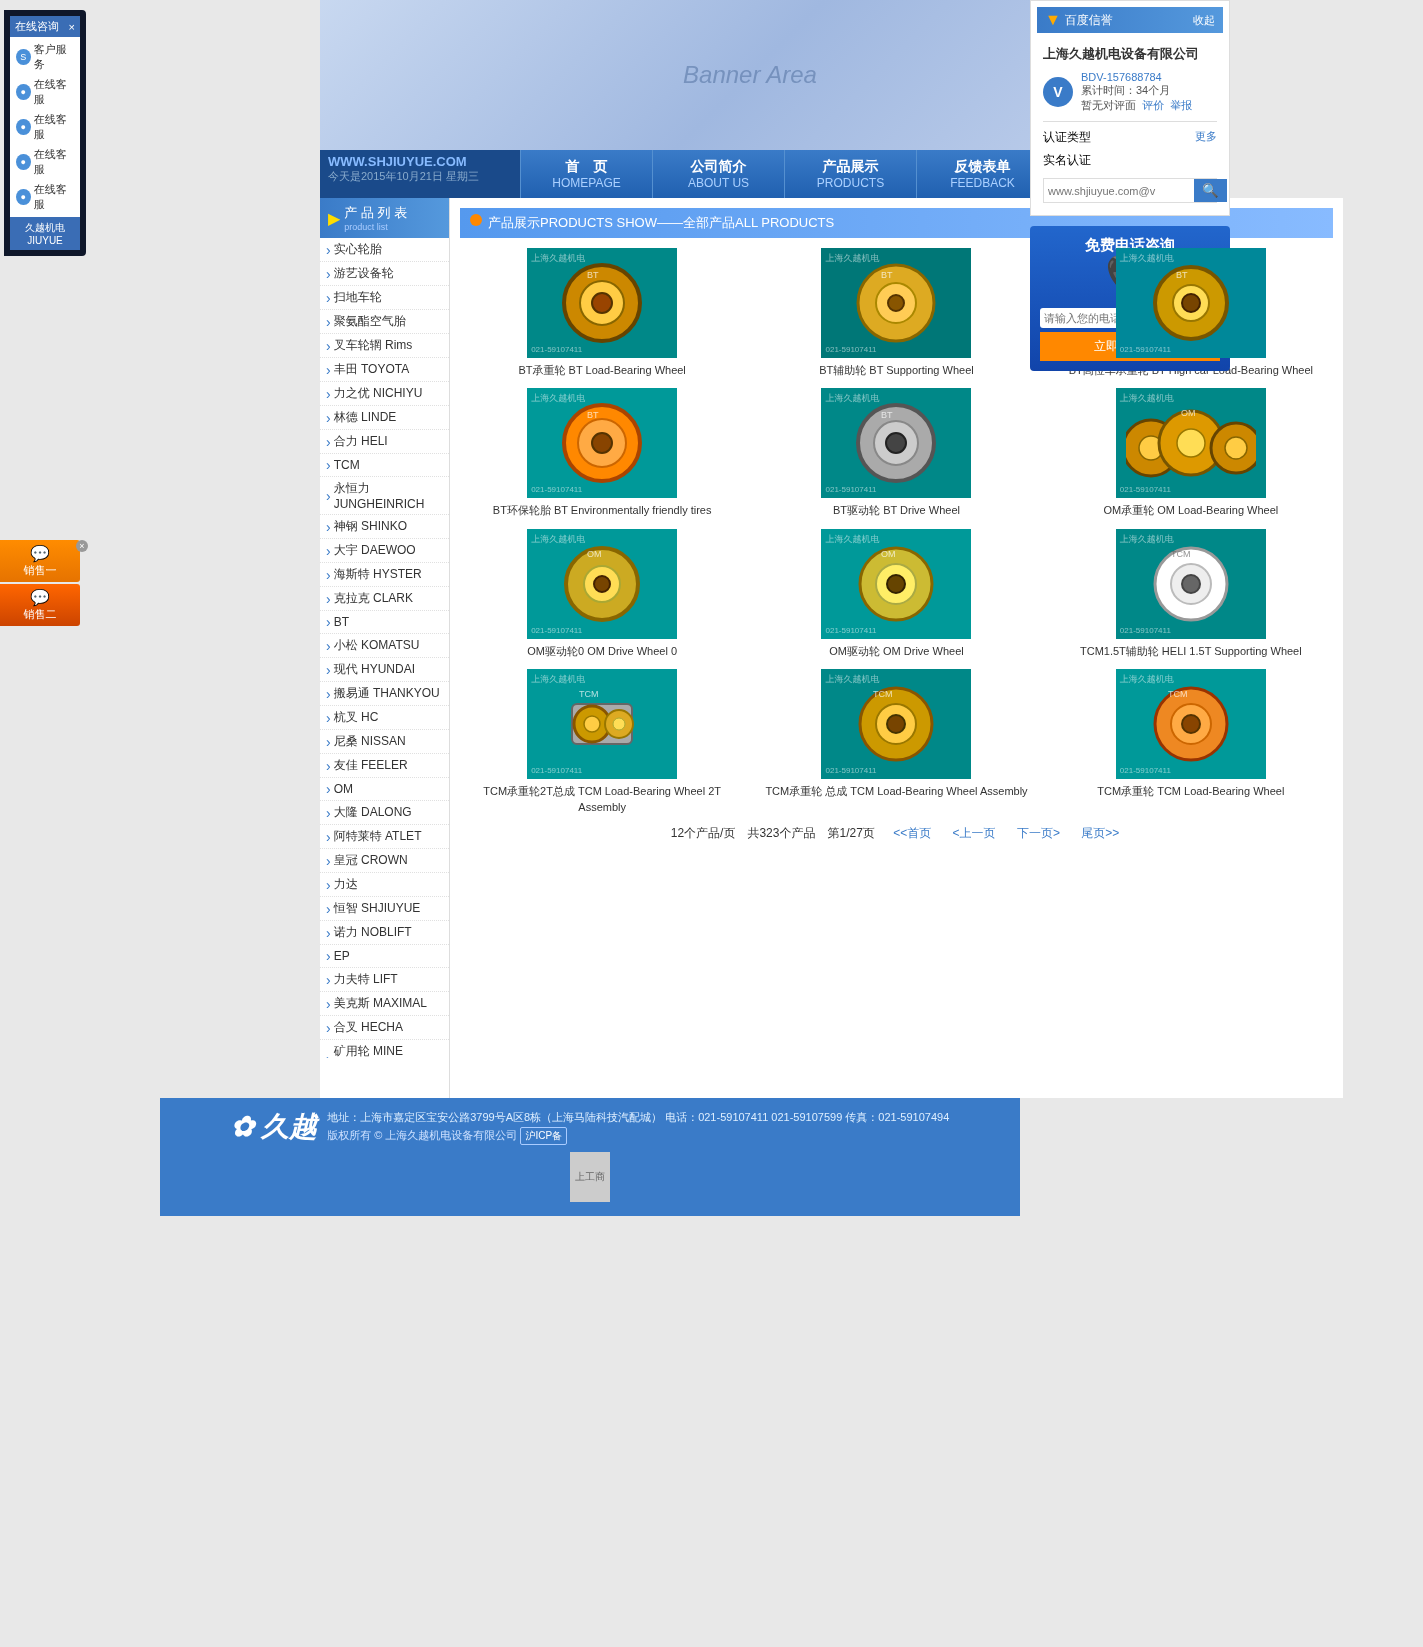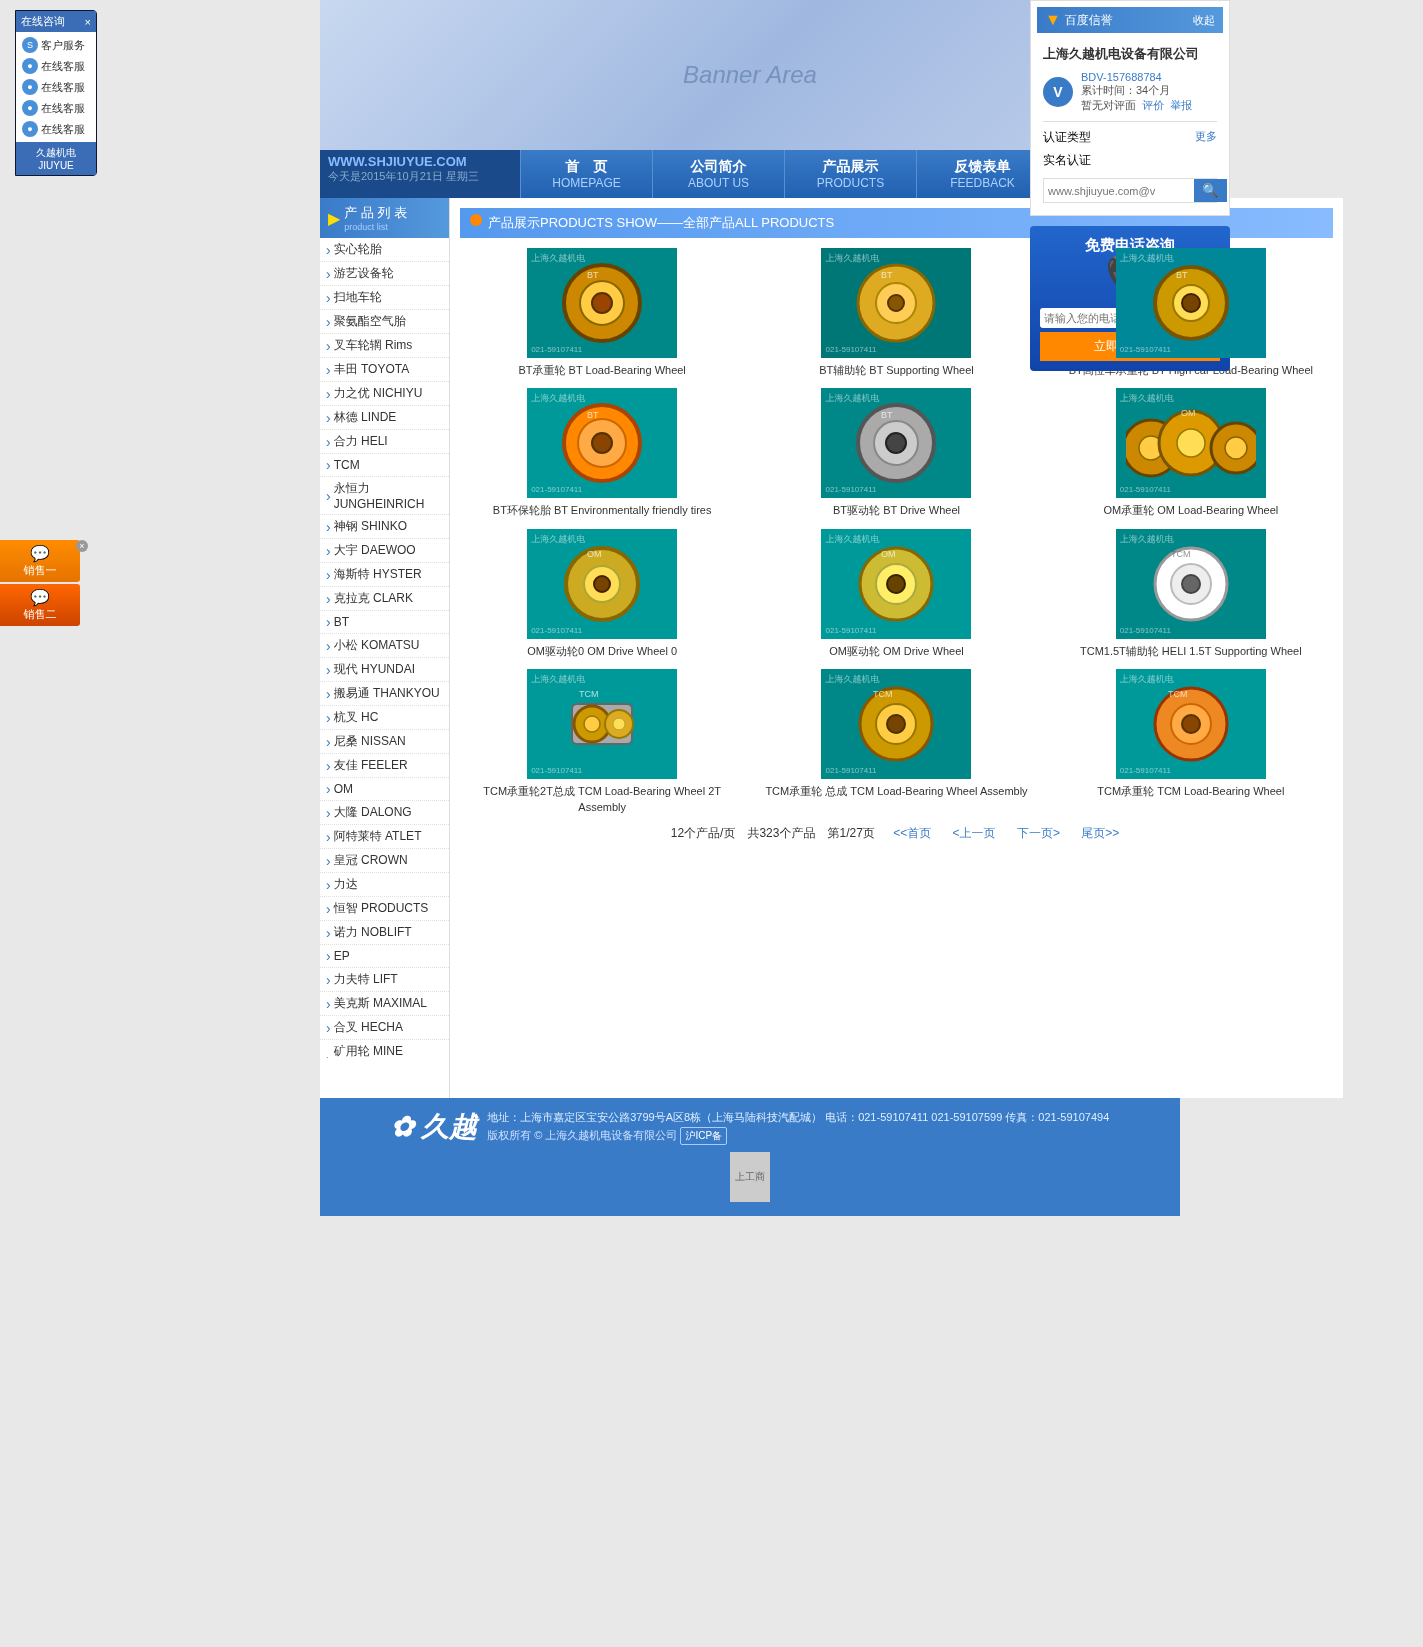--- a/index.html
+++ b/index.html
@@ -1,25 +1,25 @@
 <!DOCTYPE html>
 <html><head>
   <meta charset="utf-8">
   <style>
     * { margin: 0; padding: 0; box-sizing: border-box; }
     body { font-family: Arial, SimSun, sans-serif; font-size: 12px; background: #e8e8e8; width: 1423px; }
     
     
     .float-service {
       position: fixed;
-      left: 15px;
+      left: 4px;
       top: 10px;
       width: 82px;
       background: #3a6db5;
-      border: 1px solid #0f172a;
+      border: 6px solid #0f172a;
       z-index: 1000;
       border-radius: 0 4px 4px 0;
     }
     .float-service-header {
       background: #3a6db5;
       color: white;
       font-size: 11px;
       padding: 3px 5px;
       display: flex;
       justify-content: space-between;
@@ -351,21 +351,20 @@
     }
 
     
     .footer {
       background: #3a7bc8;
       color: white;
       padding: 10px;
       text-align: center;
       font-size: 12px;
       width: 860px;
-      margin-left: 160px;
     }
 
     
     .icp-badge {
       display: inline-block;
       background: #3a7bc8;
       color: white;
       border: 1px solid #aaccff;
       padding: 1px 4px;
       font-size: 10px;
@@ -566,21 +565,21 @@
           <div class="sidebar-item">
               <span>阿特莱特 ATLET</span>
             </div>
           <div class="sidebar-item">
               <span>皇冠 CROWN</span>
             </div>
           <div class="sidebar-item">
               <span>力达</span>
             </div>
           <div class="sidebar-item">
-              <span>恒智 PRODUCTS</span>
+              <span>恒智 SHJIUYUE</span>
             </div>
           <div class="sidebar-item">
               <span>诺力 NOBLIFT</span>
             </div>
           <div class="sidebar-item">
               <span>EP</span>
             </div>
           <div class="sidebar-item">
               <span>力夫特 LIFT</span>
             </div>

